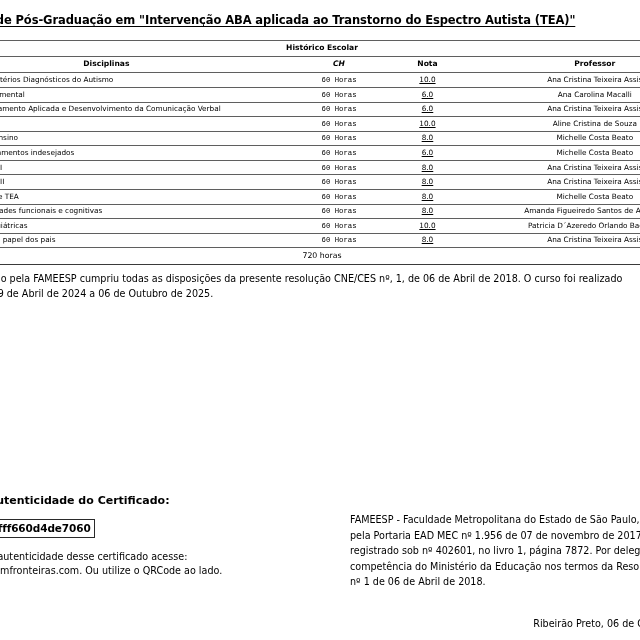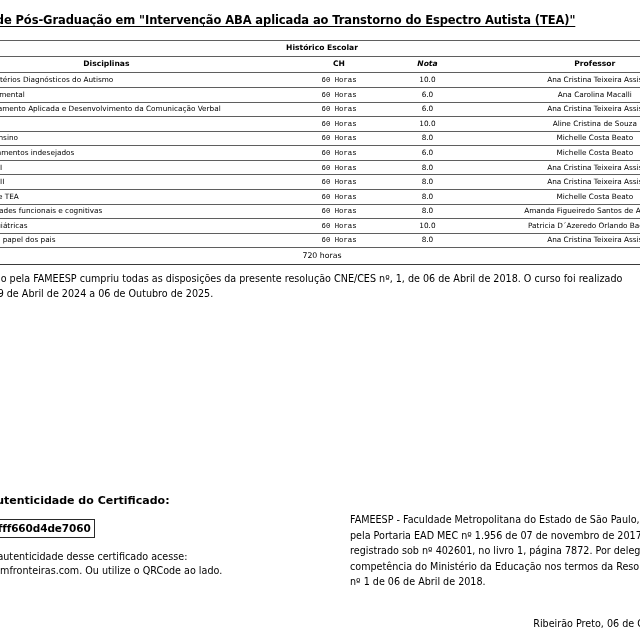--- a/index.html
+++ b/index.html
@@ -60,28 +60,28 @@
     font-size: 7.6px;
     padding: 3px 4px;
   }
   .transcript thead th {
     font-weight: bold;
     font-size: 7.6px;
     text-align: center;
     padding: 3.5px 4px;
   }
   .col-disc   { width: 368px; text-align: left; }
-  .col-ch     { width: 96px;  text-align: center; }
-  .col-nota   { width: 78px;  text-align: center; font-style: italic; }
+  .col-ch     { width: 96px;  text-align: center; font-style: italic; }
+  .col-nota   { width: 78px;  text-align: center; }
   .col-prof   { width: 258px; text-align: center; }
 
   .transcript tbody td { font-weight: normal; }
   .cell-disc { text-align: left;  white-space: nowrap; }
   .cell-ch   { text-align: center; font-family: Liberation Mono, monospace; }
-  .cell-nota { text-align: center; }
+  .cell-nota { text-align: center; text-decoration: underline; }
   .cell-prof { text-align: center; white-space: nowrap; }
 
   .total-row td {
     font-weight: bold;
     font-size: 7.8px;
     text-align: center;
     padding: 3.5px 4px;
     border-top: 1px solid #3a3a3a;
     border-bottom: 1px solid #3a3a3a;
   }

